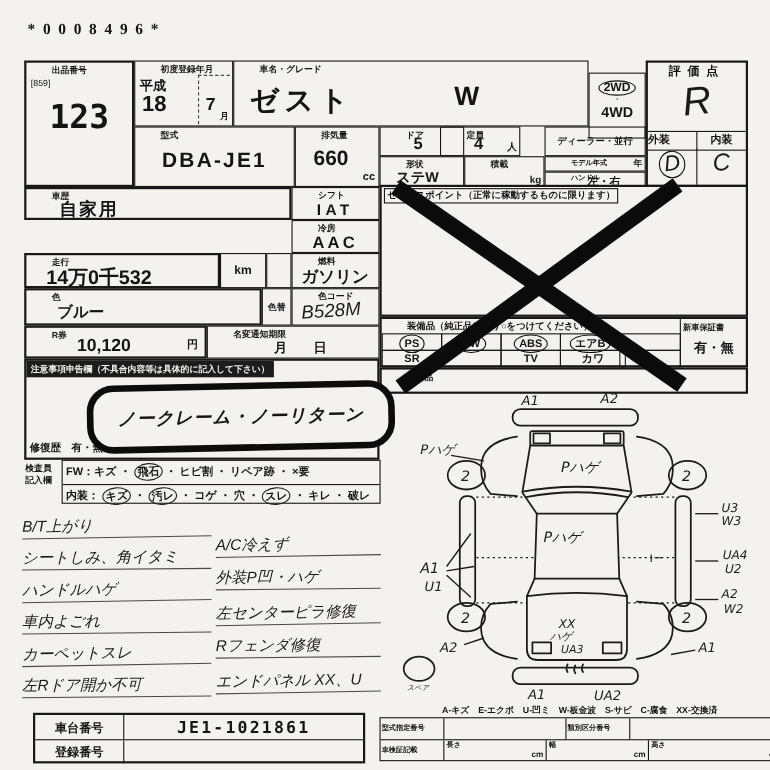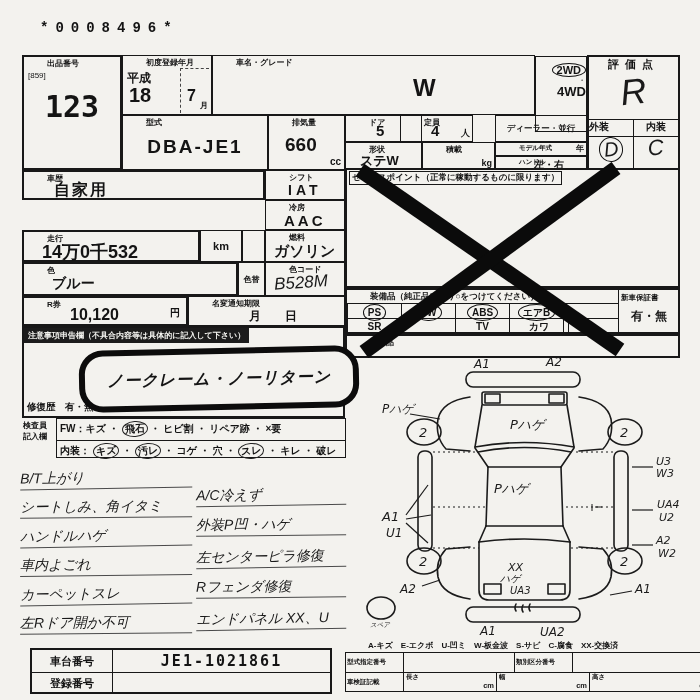--- a/index.html
+++ b/index.html
@@ -5,21 +5,21 @@
   html,body{margin:0;padding:0;background:#e8e7e3;}
   #sheet{position:relative;width:700px;height:700px;background:#f3f2ee;overflow:hidden;
          font-family:"Liberation Sans","DejaVu Sans",sans-serif;color:#141414;}
   .cell{position:absolute;border:1.5px solid #181818;box-sizing:border-box;}
   .lbl{position:absolute;top:1px;left:3px;font-size:8px;font-weight:700;letter-spacing:0;white-space:nowrap;padding-left:20px;}
   .val{position:absolute;font-weight:700;white-space:nowrap;}
   .unit{position:absolute;font-size:8px;font-weight:700;}
   .hw{font-style:italic;color:#1a1a1a;}
   .oval{display:inline-block;border:1.4px solid #111;border-radius:50%;padding:0 4px;}
   .mark{display:inline-block;border:1.4px solid #222;border-radius:50%;padding:0 2px;transform:rotate(-4deg);}
-  .serial{position:absolute;left:40px;top:20px;font-family:Liberation Mono, monospace;
+  .serial{position:absolute;left:25px;top:20px;font-family:Liberation Serif, serif;
           font-weight:700;font-size:14px;letter-spacing:7px;}
   .title{position:absolute;left:195px;top:22px;width:330px;text-align:center;font-weight:700;
          font-size:15px;letter-spacing:3px;}
   .stamp{position:absolute;left:55px;top:20px;width:268px;height:50px;border:6px solid #0c0c0c;
          border-radius:24px;background:#f3f2ee;transform:rotate(-1.2deg);display:flex;
          align-items:center;justify-content:center;z-index:5;}
   .stamp span{font-weight:700;font-style:italic;font-size:16px;letter-spacing:1px;}
   .noterow{border-bottom:1.2px solid #4a4a4a;font-size:14px;font-weight:500;white-space:nowrap;
            display:flex;align-items:flex-end;padding-bottom:1px;overflow:visible;}
   .blackbar{position:absolute;top:0;left:0;background:#1c1c1c;color:#f4f4f0;font-size:8px;
@@ -46,24 +46,25 @@
     <span class="val" style="top:14px;left:4px;font-size:12px">平成</span>
     <span class="val" style="top:28px;left:6px;font-size:20px">18</span>
     <span style="position:absolute;top:12px;right:2px;width:28px;height:44px;border-left:1.2px dashed #444;border-top:1.2px dashed #444">
       <span class="val" style="top:18px;left:6px;font-size:16px">7</span>
       <span class="unit" style="bottom:2px;right:1px">月</span>
     </span>
   </div>
 
   <div class="cell" style="left:212px;top:55px;width:323px;height:60px">
     <span class="lbl">車名・グレード</span>
+    <span class="val" style="top:18px;left:14px;font-size:26px;letter-spacing:5px">ゼスト</span>
     <span class="val" style="top:18px;left:200px;font-size:24px">W</span>
   </div>
 
-  <div class="cell" style="left:535px;top:56px;width:52px;height:76px;text-align:right">
+  <div class="cell" style="left:535px;top:66px;width:52px;height:60px;text-align:center">
     <div style="margin-top:3px"><span class="oval" style="font-size:11px;font-weight:700">2WD</span></div>
     <div style="font-size:8px;line-height:6px">・</div>
     <div style="font-size:13px;font-weight:700">4WD</div>
   </div>
 
   <div class="cell" style="left:587px;top:55px;width:93px;height:115px;border-width:2px">
     <div style="position:absolute;top:0;left:0;right:0;height:17px;text-align:center;font-size:11px;font-weight:700;letter-spacing:6px">評価点</div>
     <div class="hw" style="position:absolute;top:14px;left:0;right:0;text-align:center;font-size:36px;transform:rotate(-6deg)">R</div>
     <div style="position:absolute;left:0;right:0;top:62px;height:16px;border-top:1.5px solid #181818;border-bottom:1.5px solid #181818;display:flex">
       <span style="flex:1;text-align:left;font-size:10px;font-weight:700;border-right:1.5px solid #181818">外装</span>
@@ -327,21 +328,21 @@
       <text class="hw" x="311" y="166" font-size="11">U2</text>
       <text class="hw" x="308" y="189" font-size="11">A2</text>
       <text class="hw" x="310" y="202" font-size="11">W2</text>
       <text class="hw" x="287" y="238" font-size="12">A1</text>
       <text class="hw" x="71" y="82" font-size="13">2</text>
       <text class="hw" x="71" y="211" font-size="13">2</text>
       <text class="hw" x="272" y="82" font-size="13">2</text>
       <text class="hw" x="272" y="211" font-size="13">2</text>
     </g>
   </svg>
-  <div style="position:absolute;left:368px;top:640px;width:318px;font-size:8px;font-weight:700;white-space:nowrap">A-キズ　E-エクボ　U-凹ミ　W-板金波　S-サビ　C-腐食　XX-交換済</div>
+  <div style="position:absolute;left:368px;top:640px;width:318px;font-size:8px;font-weight:700;text-align:center;white-space:nowrap">A-キズ　E-エクボ　U-凹ミ　W-板金波　S-サビ　C-腐食　XX-交換済</div>
 
   <div class="cell" style="left:30px;top:648px;width:302px;height:46px;border-width:2px">
     <div style="display:flex;height:22px;border-bottom:1.5px solid #181818">
       <span style="width:80px;border-right:1.5px solid #181818;font-size:11px;font-weight:700;display:flex;align-items:center;justify-content:center">車台番号</span>
       <span style="flex:1;font-size:15px;font-weight:700;font-family:'DejaVu Sans Mono',monospace;letter-spacing:2px;display:flex;align-items:center;justify-content:center">JE1-1021861</span>
     </div>
     <div style="display:flex;height:21px">
       <span style="width:80px;border-right:1.5px solid #181818;font-size:11px;font-weight:700;display:flex;align-items:center;justify-content:center">登録番号</span>
       <span style="flex:1"></span>
     </div>

